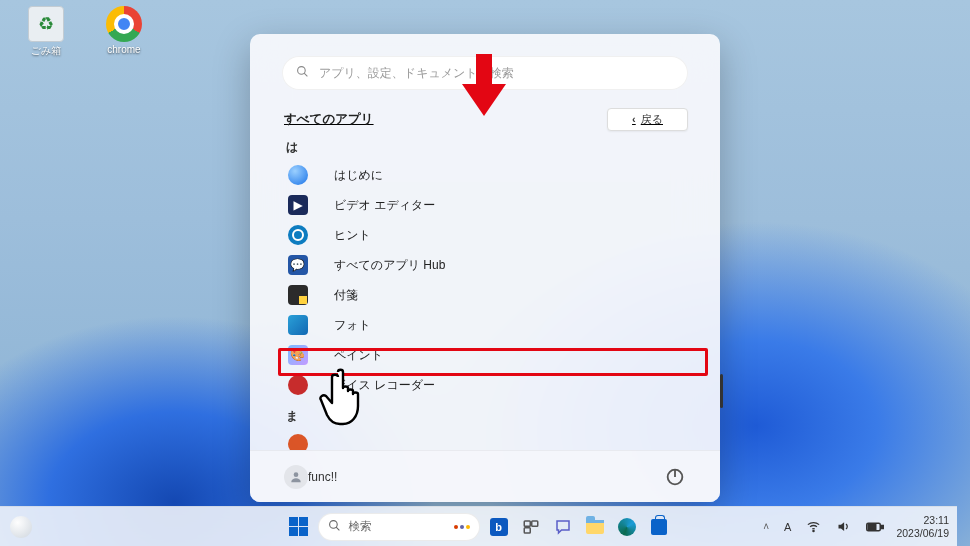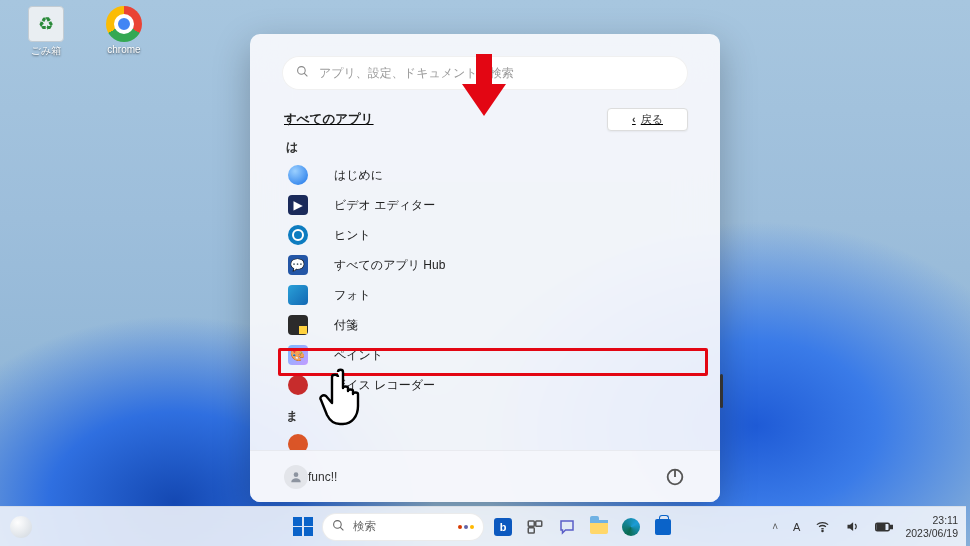--- a/index.html
+++ b/index.html
@@ -63,21 +63,21 @@
 .cursor-hand{position:absolute;pointer-events:none;z-index:50;}
 
 .sm-footer{height:52px;border-top:1px solid rgba(0,0,0,.05);display:flex;align-items:center;justify-content:space-between;padding:0 34px;background:rgba(246,247,250,.85);border-radius:0 0 10px 10px;}
 .user-chip{display:flex;align-items:center;cursor:pointer;}
 .avatar{width:24px;height:24px;border-radius:50%;background:#e3e5ea;display:flex;align-items:center;justify-content:center;}
 .avatar svg{width:14px;height:14px;fill:#8d94a0;}
 .user-chip .uname{font-size:12px;color:#333;}
 .power-btn{width:22px;height:22px;cursor:pointer;color:#555;}
 
 
-.taskbar{position:absolute;left:0;right:4px;bottom:0;height:40px;background:rgba(244,246,250,.88);backdrop-filter:blur(12px);border-top:1px solid rgba(0,0,0,.05);display:flex;align-items:center;}
+.taskbar{position:absolute;left:0;right:13px;bottom:0;height:40px;background:rgba(244,246,250,.88);backdrop-filter:blur(12px);border-top:1px solid rgba(0,0,0,.05);display:flex;align-items:center;}
 .tb-left{position:absolute;left:8px;display:flex;align-items:center;}
 .tb-weather{width:22px;height:22px;border-radius:50%;background:radial-gradient(circle at 35% 30%,#fefefe,#cfd6de);}
 .tb-center{margin:0 auto;display:flex;align-items:center;gap:6px;}
 .tb-ico{width:26px;height:26px;border-radius:4px;display:flex;align-items:center;justify-content:center;cursor:pointer;position:relative;}
 .win-logo{display:grid;grid-template-columns:9px 9px;grid-template-rows:9px 9px;gap:1.5px;}
 .win-logo span{background:#0a63c9;}
 .tb-search{width:162px;height:28px;background:#fff;border-radius:14px;display:flex;align-items:center;padding:0 10px;gap:8px;font-size:11.5px;color:#666;box-shadow:inset 0 0 0 1px rgba(0,0,0,.08);cursor:text;}
 .tb-search .si{color:#666;font-size:13px;}
 .dots3{display:flex;gap:2px;}
 .dots3 span{width:4px;height:4px;border-radius:50%;}
@@ -146,26 +146,26 @@
       </div>
       <div class="app-item">
         <span class="aicon hint"></span>
         <span class="aname">ヒント</span>
       </div>
       <div class="app-item">
         <span class="aicon feedback">💬</span>
         <span class="aname">すべてのアプリ Hub</span>
       </div>
       <div class="app-item">
+        <span class="aicon sticky"></span>
+        <span class="aname">付箋</span>
+      </div>
+      <div class="app-item">
         <span class="aicon photo"></span>
         <span class="aname">フォト</span>
-      </div>
-      <div class="app-item">
-        <span class="aicon sticky"></span>
-        <span class="aname">付箋</span>
       </div>
       <div class="app-item" style="position:relative;">
         <span class="aicon paint">🎨</span>
         <span class="aname">ペイント</span>
       </div>
       <div class="app-item">
         <span class="aicon rec"></span>
         <span class="aname">ボイス レコーダー</span>
       </div>
 

